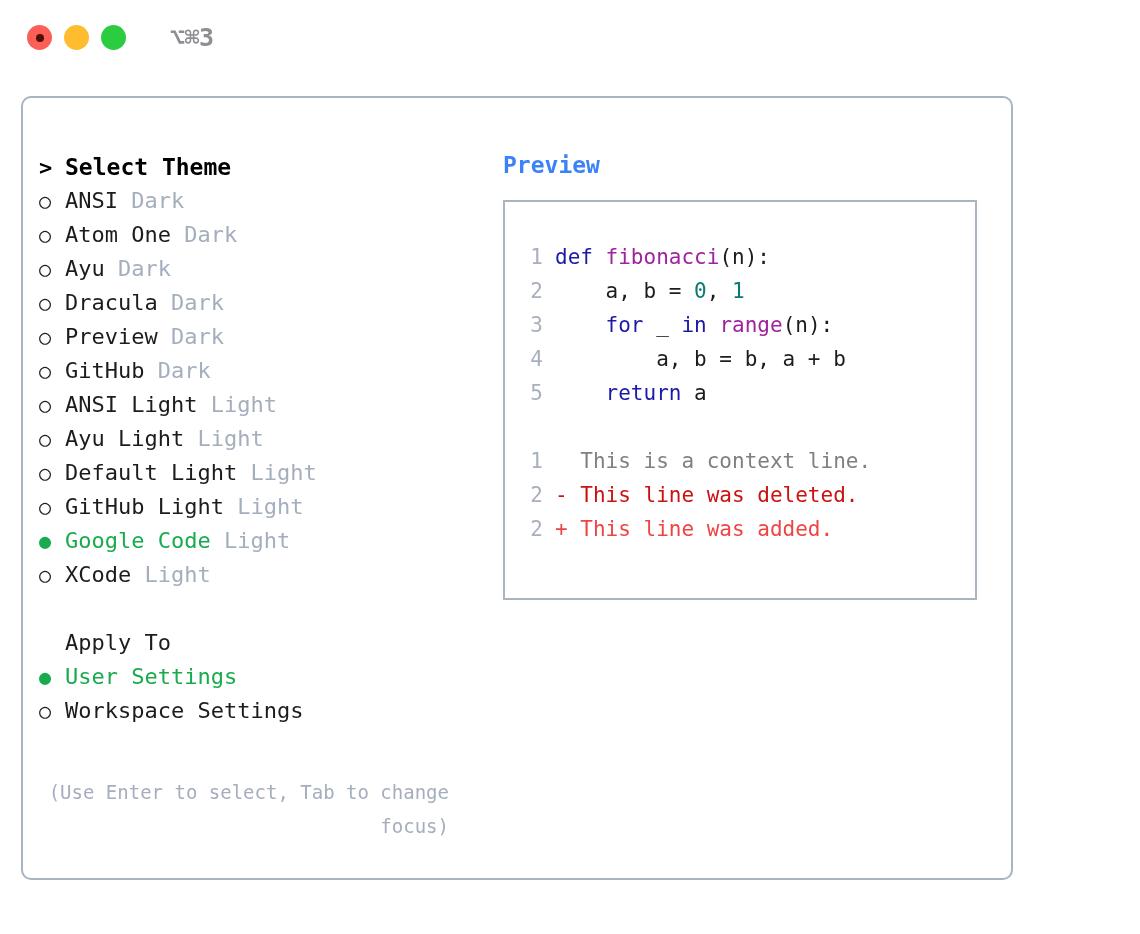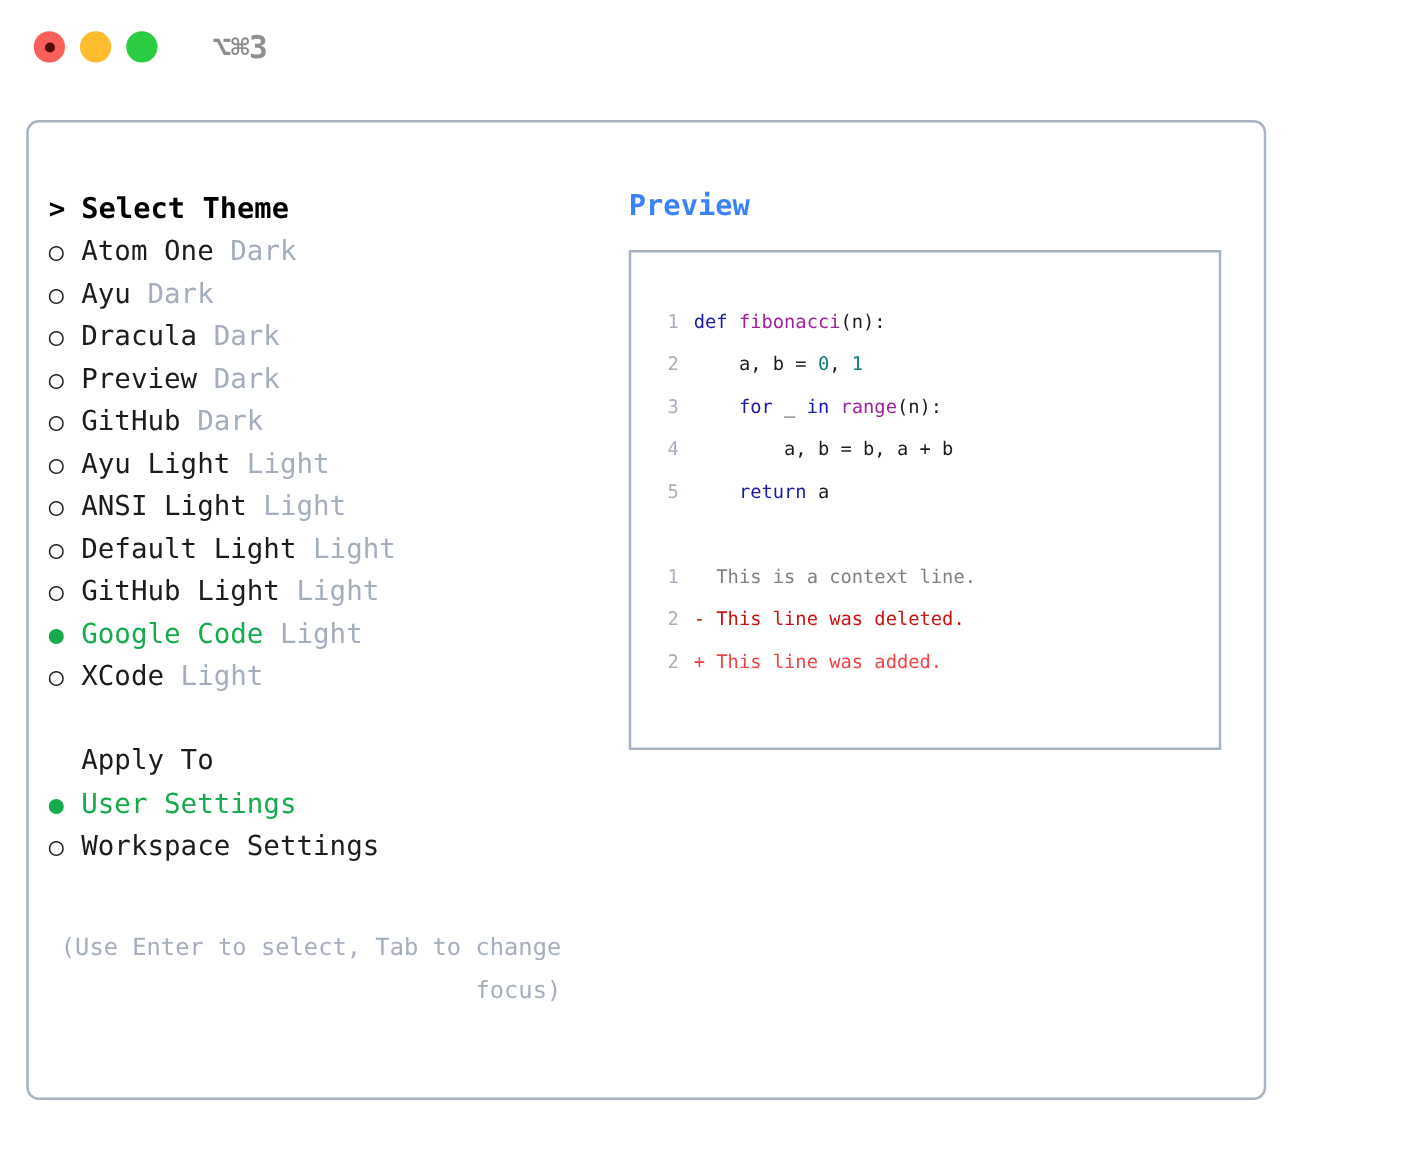--- a/index.html
+++ b/index.html
@@ -137,21 +137,21 @@
   #preview-box {
     margin-top: 20px;
     width: 474px;
     height: 400px;
     border: 2px solid #a9b4c2;
     background: #ffffff;
     box-sizing: border-box;
     padding: 38px 0 0 12px;
   }
   .code-line {
-    font-size: 15px;
+    font-size: 21px;
     line-height: 34px;
     white-space: pre;
   }
   .lnum {
     display: inline-block;
     width: 26px;
     text-align: right;
     color: #a8b0bd;
     margin-right: 12px;
   }
@@ -178,27 +178,28 @@
 
 <div id="panel">
 
   <div id="left-col">
 
     <div class="row heading">
       <span class="marker">&gt;</span><span>Select Theme</span>
     </div>
 
     <div id="theme-list">
+        <div class="row"><span class="marker">○</span><span>ANSI</span><span class="variant"> Dark</span></div>
         <div class="row"><span class="marker">○</span><span>Atom One</span><span class="variant"> Dark</span></div>
         <div class="row"><span class="marker">○</span><span>Ayu</span><span class="variant"> Dark</span></div>
         <div class="row"><span class="marker">○</span><span>Dracula</span><span class="variant"> Dark</span></div>
         <div class="row"><span class="marker">○</span><span>Preview</span><span class="variant"> Dark</span></div>
         <div class="row"><span class="marker">○</span><span>GitHub</span><span class="variant"> Dark</span></div>
+        <div class="row"><span class="marker">○</span><span>ANSI Light</span><span class="variant"> Light</span></div>
         <div class="row"><span class="marker">○</span><span>Ayu Light</span><span class="variant"> Light</span></div>
-        <div class="row"><span class="marker">○</span><span>ANSI Light</span><span class="variant"> Light</span></div>
         <div class="row"><span class="marker">○</span><span>Default Light</span><span class="variant"> Light</span></div>
         <div class="row"><span class="marker">○</span><span>GitHub Light</span><span class="variant"> Light</span></div>
         <div class="row selected"><span class="marker">●</span><span>Google Code</span><span class="variant"> Light</span></div>
         <div class="row"><span class="marker">○</span><span>XCode</span><span class="variant"> Light</span></div>
       </div>
 
     <div class="spacer"></div>
 
     <div class="row subheading">
       <span class="marker"></span><span>Apply To</span>

